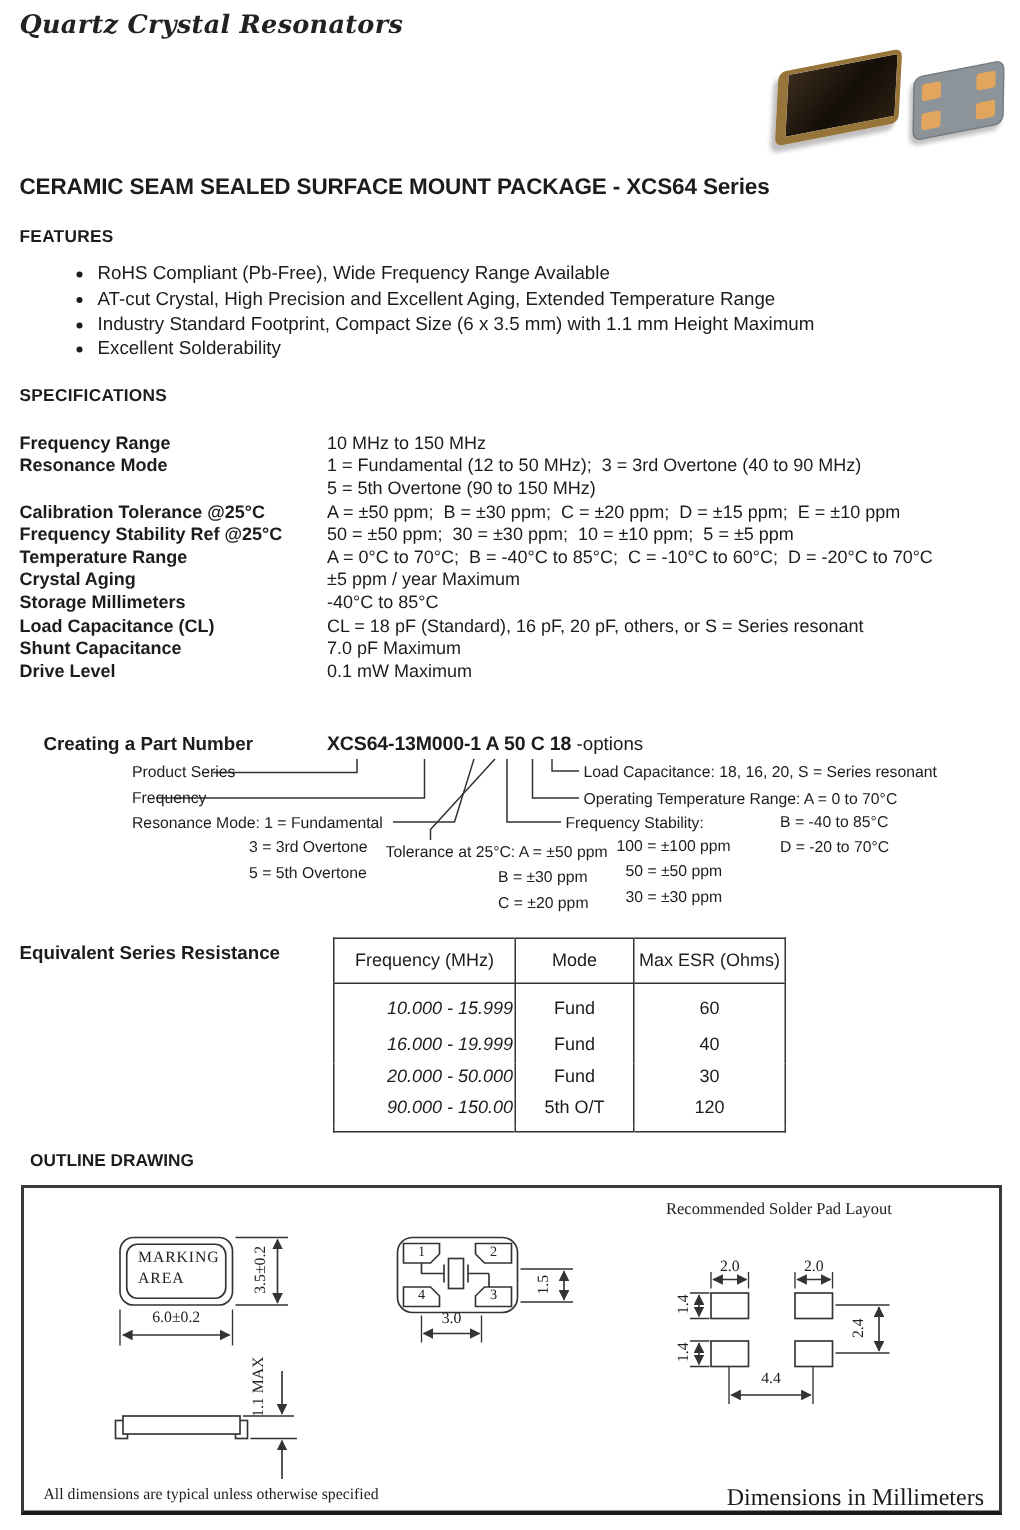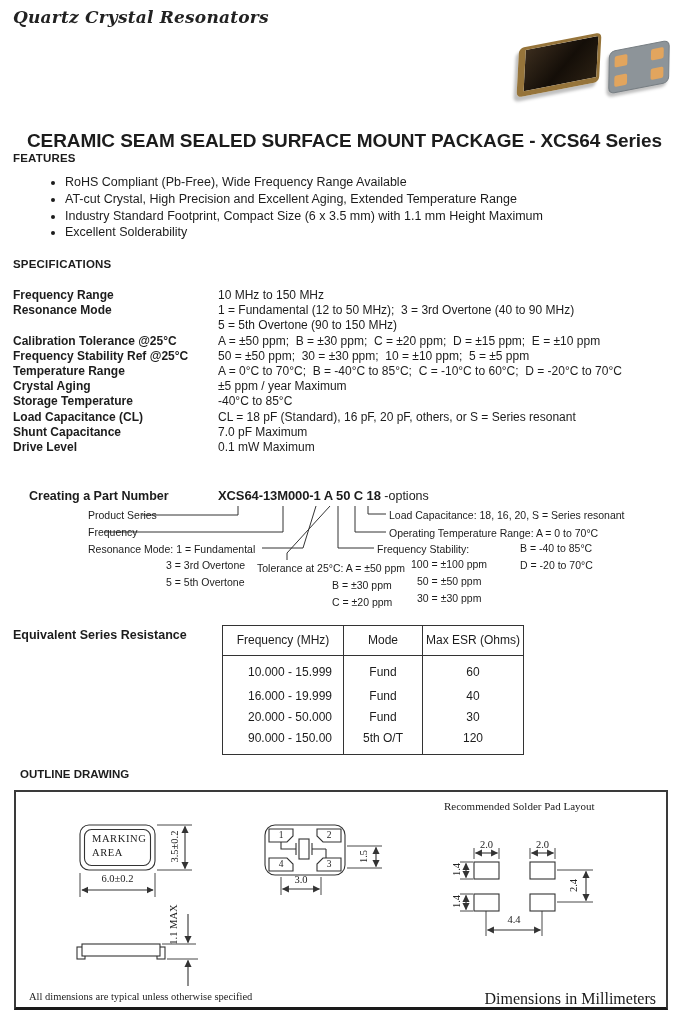--- a/index.html
+++ b/index.html
@@ -2,21 +2,21 @@
 <html><head>
 <meta charset="utf-8">
 <style>
   html,body{margin:0;padding:0;background:#e8e8e8;}
   .page{position:relative;width:680px;height:1020px;background:#ffffff;margin:0 auto;
         font-family:"Liberation Sans",sans-serif;color:#1c1c1c;overflow:hidden;}
 
   
   .brand{position:absolute;left:13px;top:7px;font-family:"DejaVu Serif",serif;
          font-style:italic;font-weight:bold;font-size:17px;letter-spacing:.2px;color:#222;}
-  .title{position:absolute;left:13px;top:116px;font-size:19px;font-weight:bold;letter-spacing:-.1px;margin:14px;}
+  .title{position:absolute;left:13px;top:116px;font-size:15px;font-weight:bold;letter-spacing:-.1px;margin:0;}
 
   
   .photo-left{position:absolute;left:517px;top:41px;width:74px;height:40px;
     transform:rotate(-11deg) skewX(-14deg);
     background:linear-gradient(135deg,#3a2c1d 0%,#140e08 55%,#2b2013 100%);
     border:3px solid #96743a;border-left-width:7px;border-bottom-width:5px;border-radius:5px;
     box-shadow:-3px 4px 3px rgba(0,0,0,.25);}
   .photo-right{position:absolute;left:608px;top:46px;width:60px;height:40px;
     transform:rotate(-11deg) skewX(-12deg);background:#8d9499;border:1px solid #767d82;
     border-radius:6px;box-shadow:-2px 3px 3px rgba(0,0,0,.25);}
@@ -51,21 +51,21 @@
   
   .esr-heading{position:absolute;left:13px;top:628px;font-size:12.5px;font-weight:bold;}
   table.esr{position:absolute;left:222px;top:625px;width:298px;height:130px;
             border-collapse:collapse;font-size:12px;table-layout:fixed;}
   table.esr{border:1.5px solid #333;}
   table.esr th{font-weight:normal;border-bottom:1.5px solid #333;padding:7px 0 8px;}
   table.esr th,table.esr td{vertical-align:top;}
   table.esr .c1{width:120px;border-right:1.5px solid #333;}
   table.esr .c2{width:78px;border-right:1.5px solid #333;text-align:center;}
   table.esr .c3{width:100px;text-align:center;}
-  table.esr td.c1{text-align:center;padding-left:15px;}
+  table.esr td.c1{text-align:right;padding-left:15px;font-style:italic;}
   table.esr tr.first td{padding-top:9px;}
   table.esr td{line-height:14.5px;}
   table.esr tr.filler td{height:auto;}
 
   
   .outline-heading{position:absolute;left:20px;top:768px;font-size:11.5px;font-weight:bold;}
   .outline-box{position:absolute;left:14px;top:790px;width:650px;height:215px;
                border:2px solid #3a3a3a;border-bottom:3px solid #1a1a1a;font-family:Liberation Serif, serif;}
   .od-svg{position:absolute;left:0;top:0;}
   .od-label{position:absolute;font-size:10.5px;white-space:nowrap;color:#222;}
@@ -123,21 +123,21 @@
     </div>
     <div class="spec-row">
       <div class="spec-label">Temperature Range</div>
       <div class="spec-value">A = 0°C to 70°C;  B = -40°C to 85°C;  C = -10°C to 60°C;  D = -20°C to 70°C</div>
     </div>
     <div class="spec-row">
       <div class="spec-label">Crystal Aging</div>
       <div class="spec-value">±5 ppm / year Maximum</div>
     </div>
     <div class="spec-row">
-      <div class="spec-label">Storage Temperature</div>
+      <div class="spec-label">Storage Millimeters</div>
       <div class="spec-value">-40°C to 85°C</div>
     </div>
     <div class="spec-row">
       <div class="spec-label">Load Capacitance (CL)</div>
       <div class="spec-value">CL = 18 pF (Standard), 16 pF, 20 pF, others, or S = Series resonant</div>
     </div>
     <div class="spec-row">
       <div class="spec-label">Shunt Capacitance</div>
       <div class="spec-value">7.0 pF Maximum</div>
     </div>

